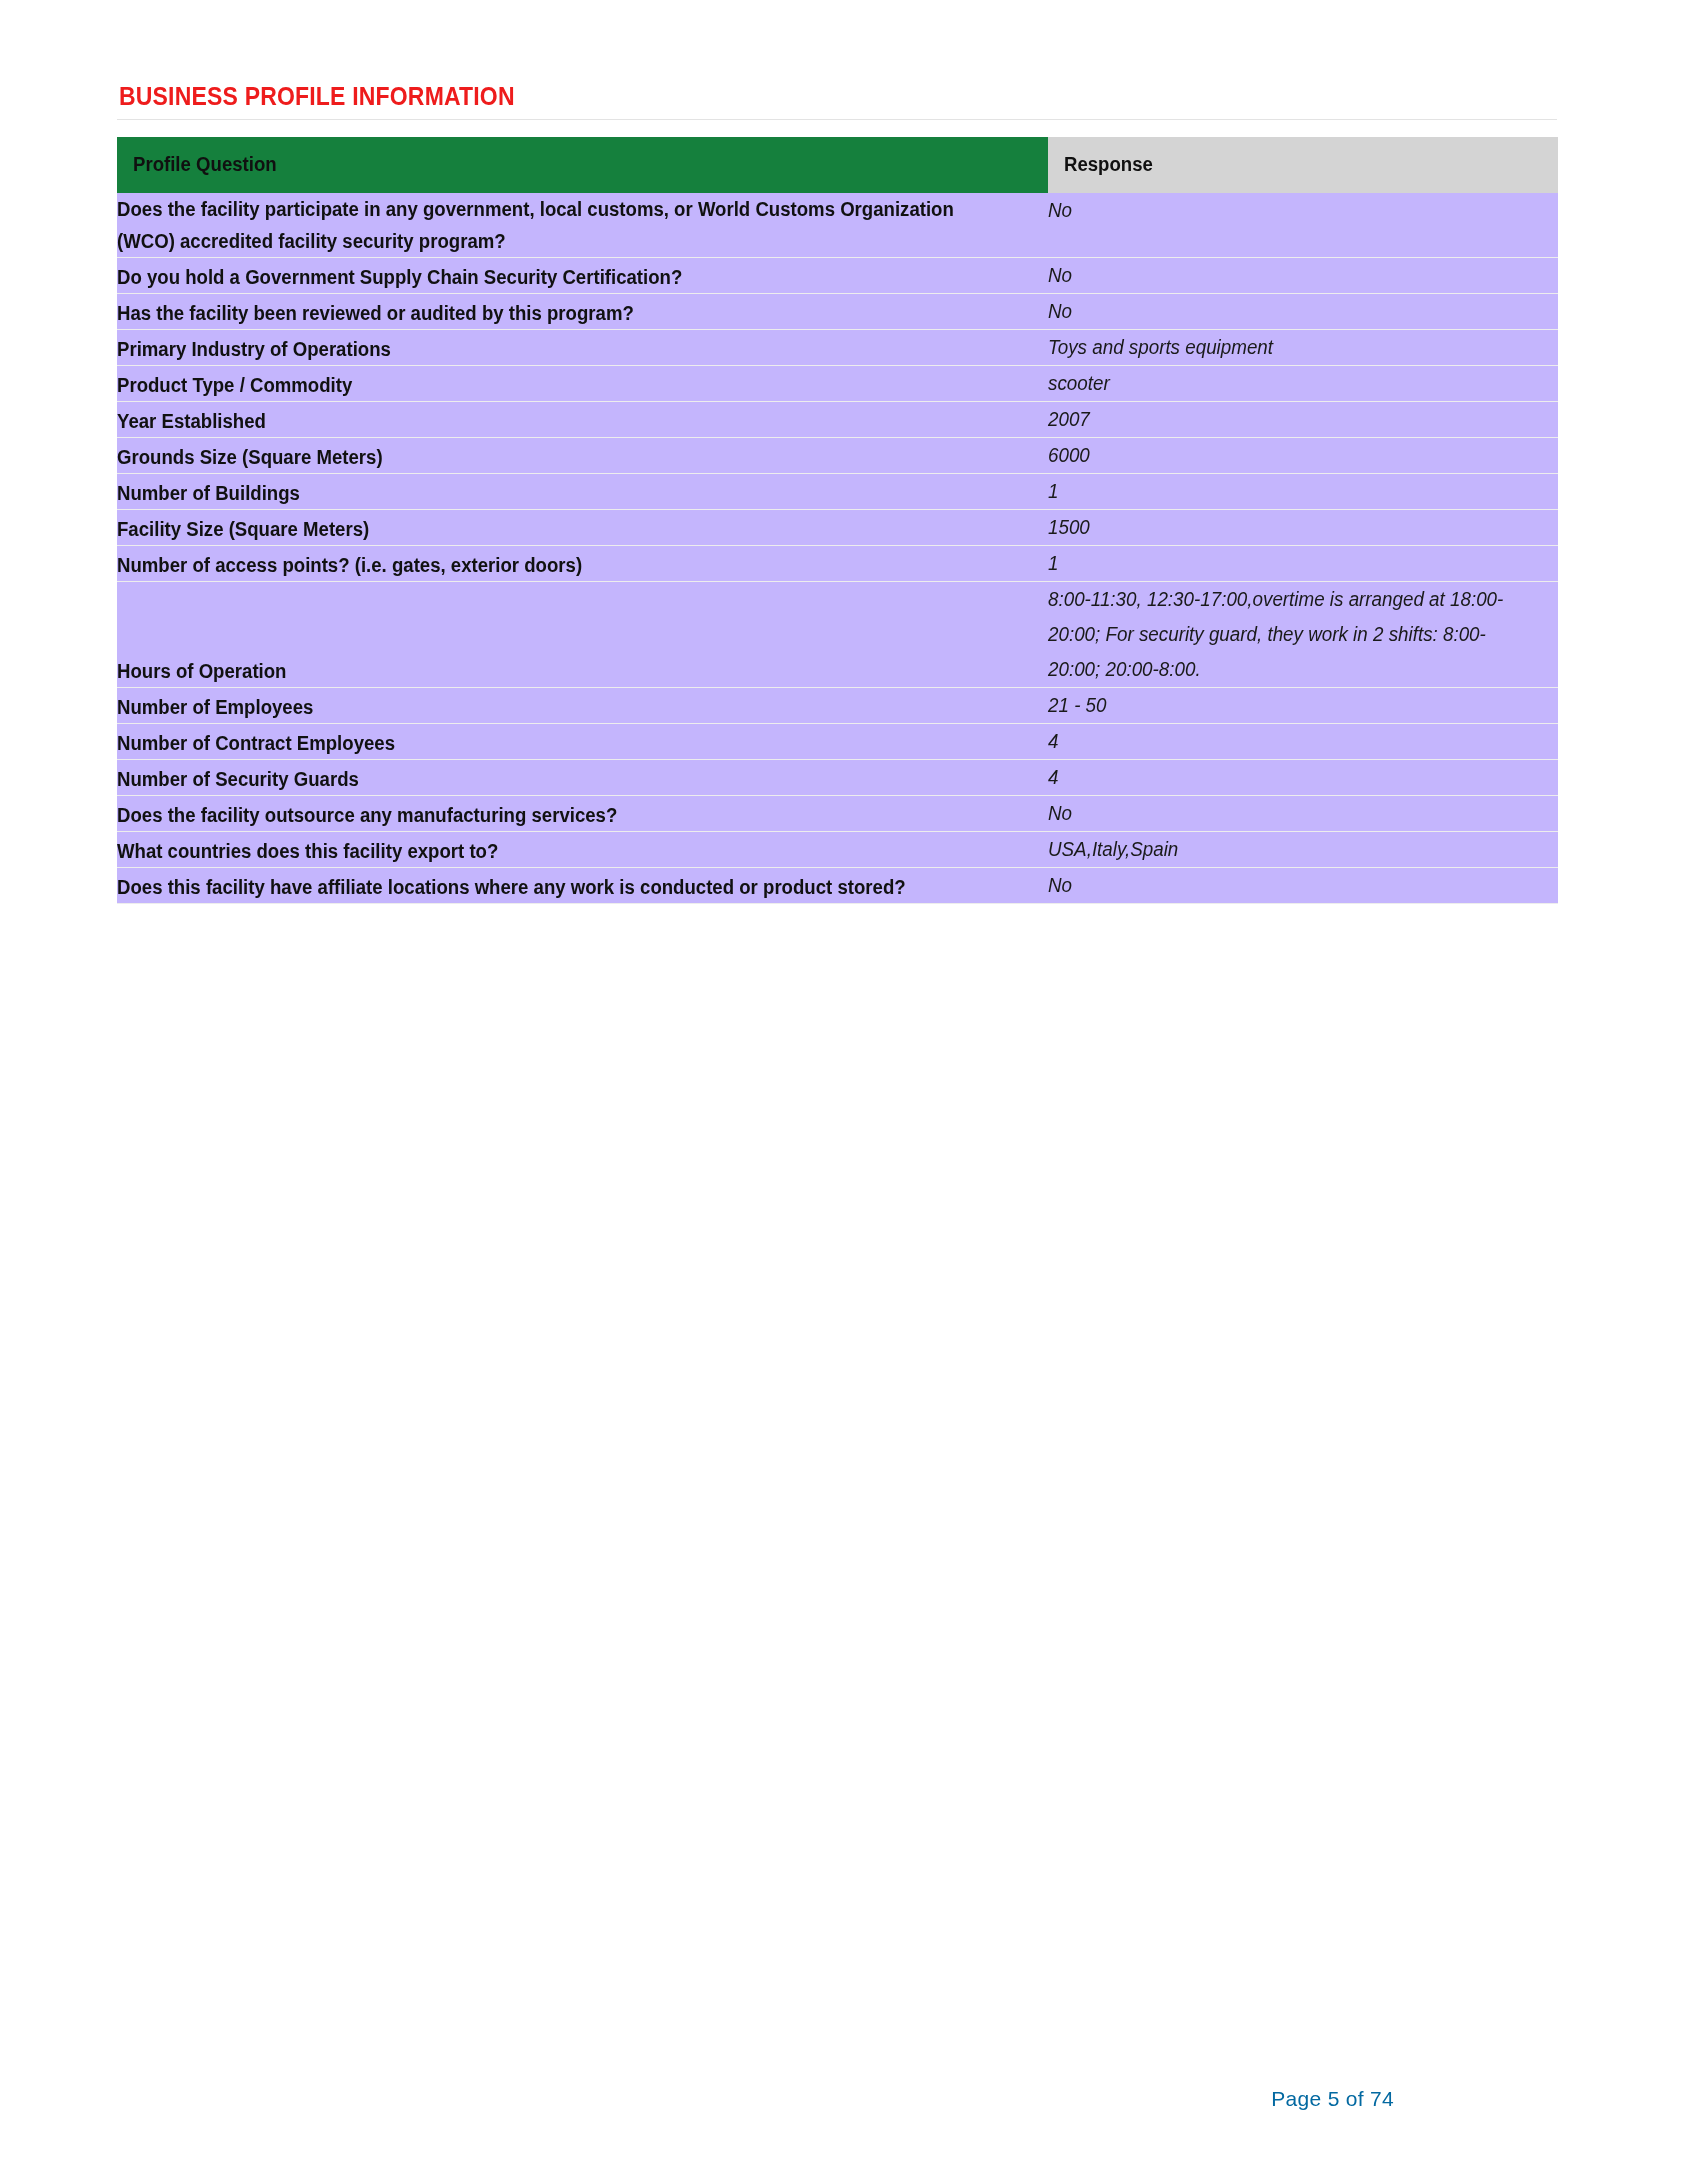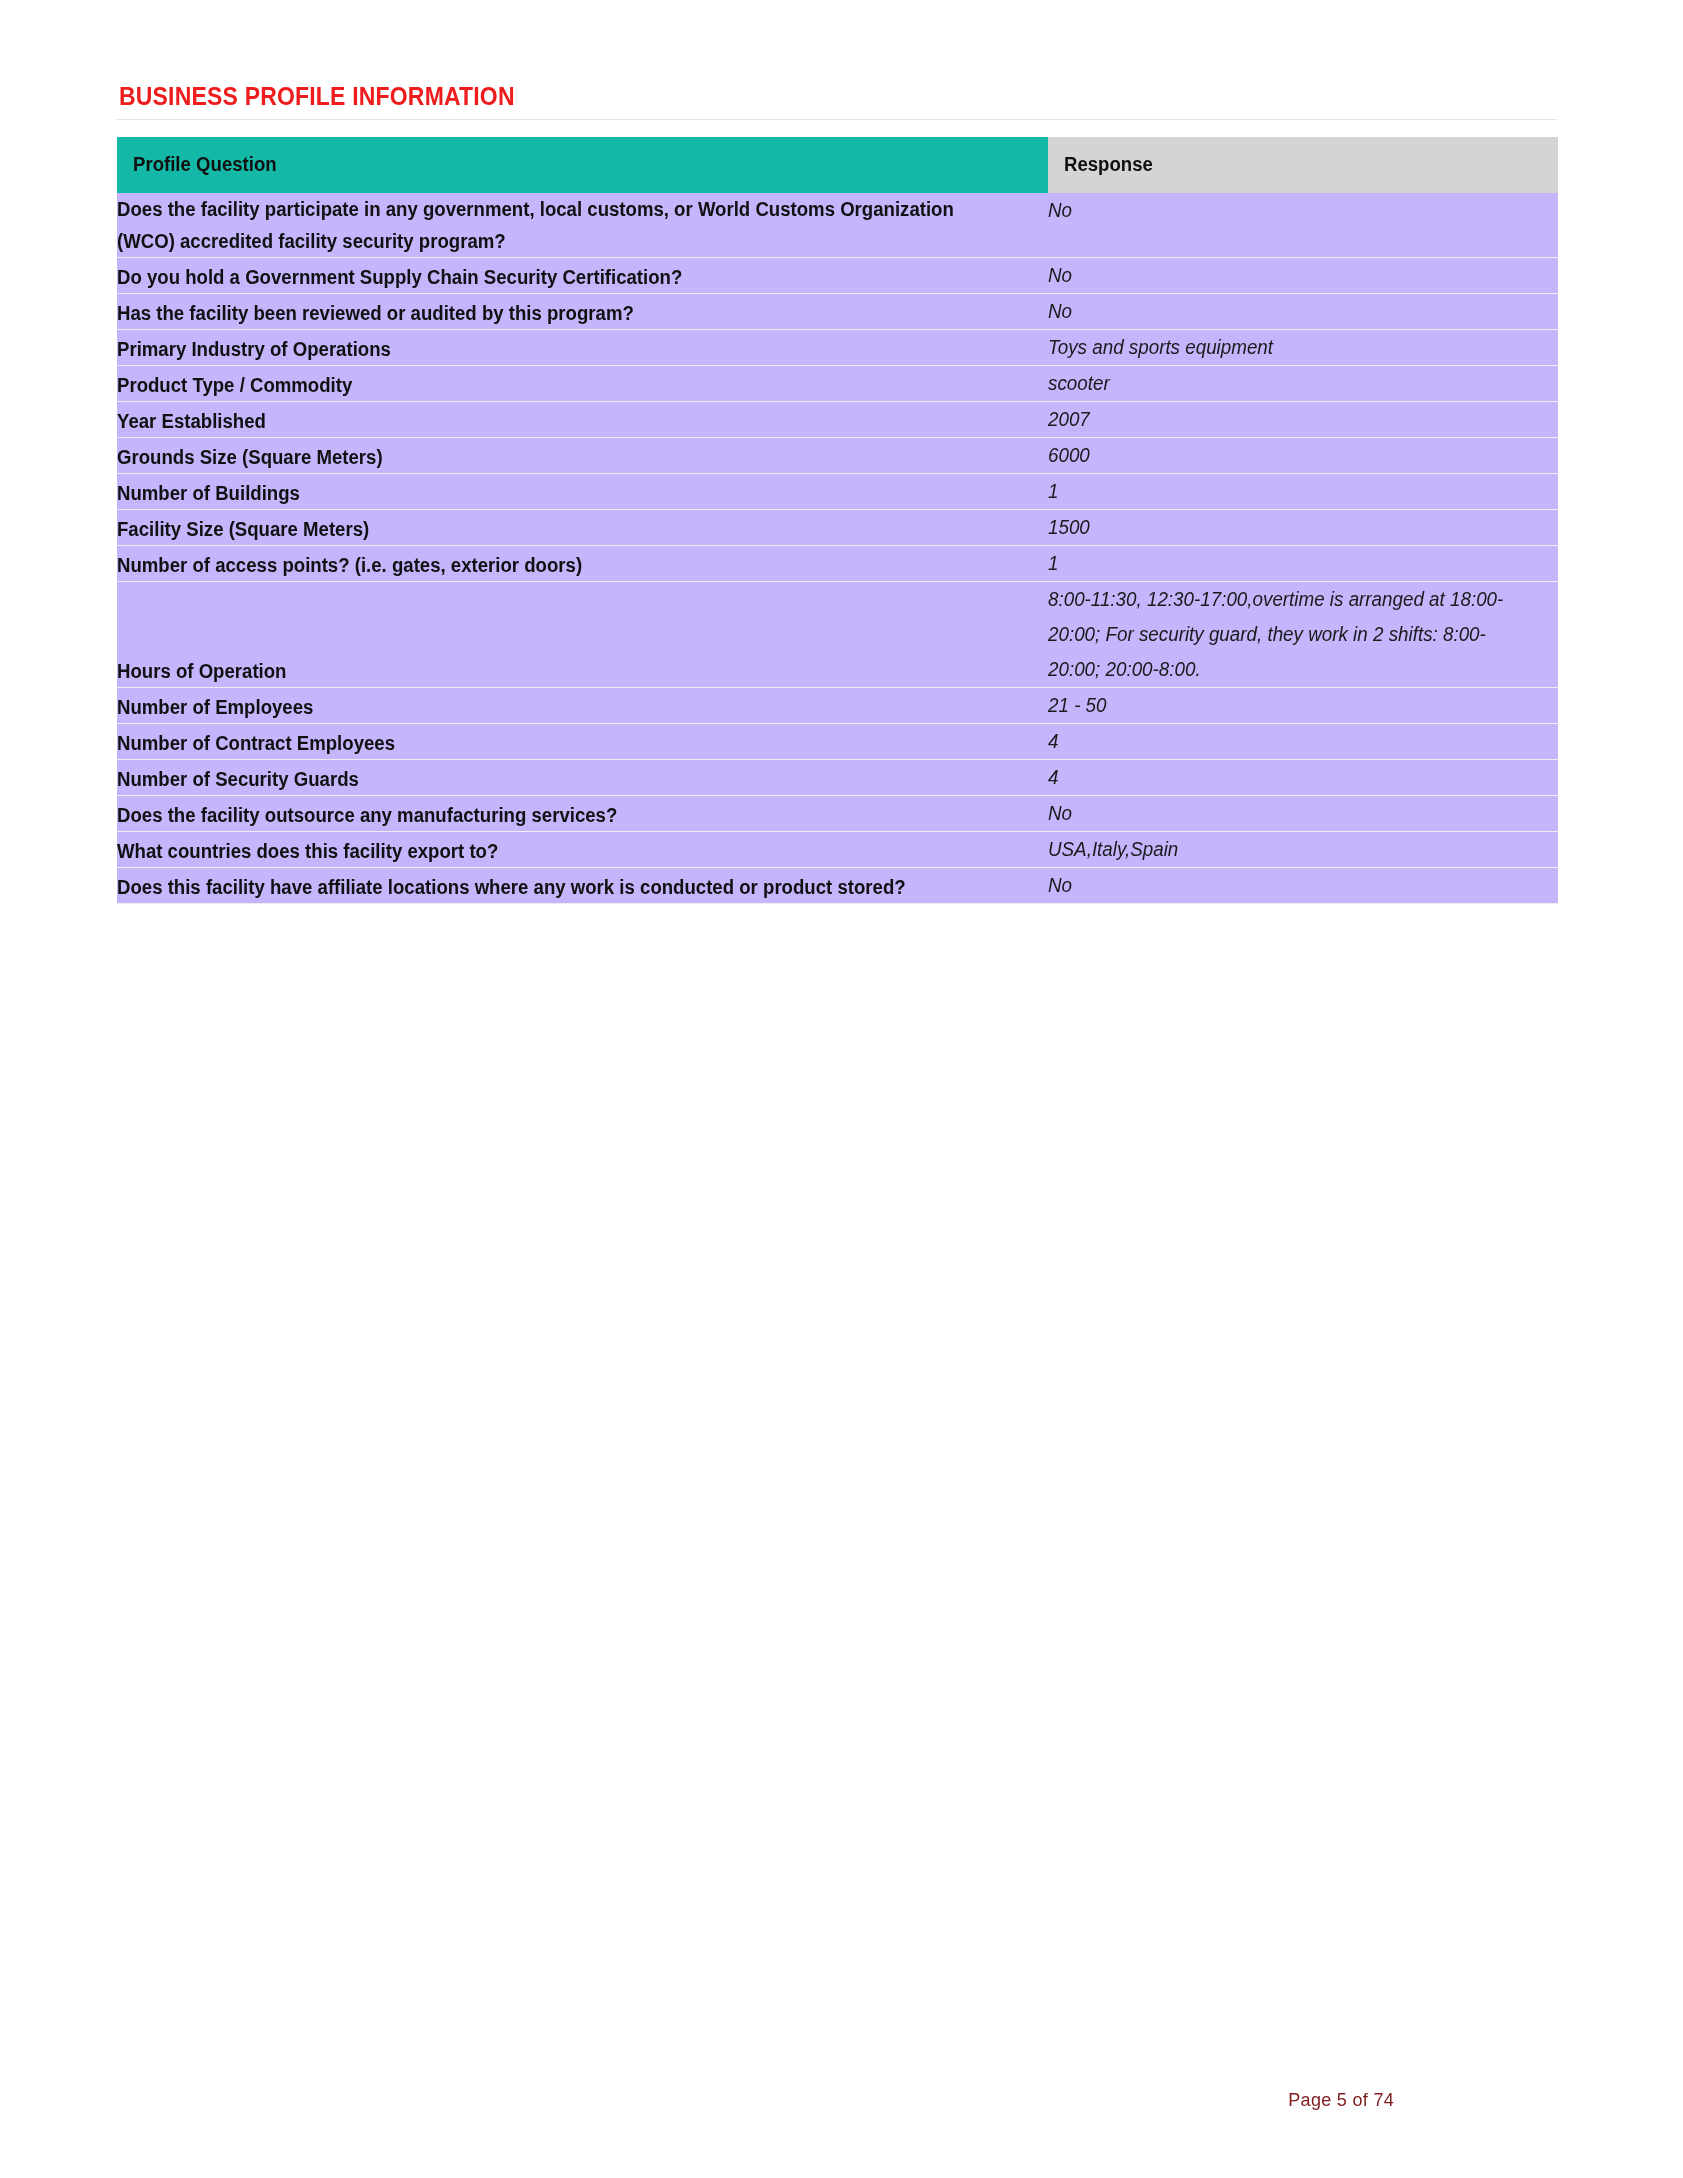--- a/index.html
+++ b/index.html
@@ -119,22 +119,22 @@
     transform-origin: left top;
     white-space: normal;
   }
 
   
   .page-footer {
     position: absolute;
     right: 119px;
     bottom: 67px;
     font-family: "Liberation Sans", sans-serif;
-    font-size: 18px;
-    color: #7f1d1d;
+    font-size: 21px;
+    color: #0369a1;
     letter-spacing: 0.3px;
     margin-left: 6px;
   }
 </style>
 </head>
 <body>
 
 <div class="page">
   <div class="content">
 
@@ -142,21 +142,21 @@
 
     <div class="title-rule"></div>
 
     <table class="profile-table">
       <colgroup>
         <col class="col-q">
         <col class="col-r">
       </colgroup>
       <thead>
         <tr>
-          <th style="background: #14b8a6;">
+          <th style="background: #15803d;">
             <span class="hdr-inner">Profile Question</span>
           </th>
           <th style="background: rgb(212, 212, 212); text-decoration: underline;">
             <span class="hdr-inner">Response</span>
           </th>
         </tr>
       </thead>
       <tbody id="table-body">
           <tr>
             <td class="cell-question">

